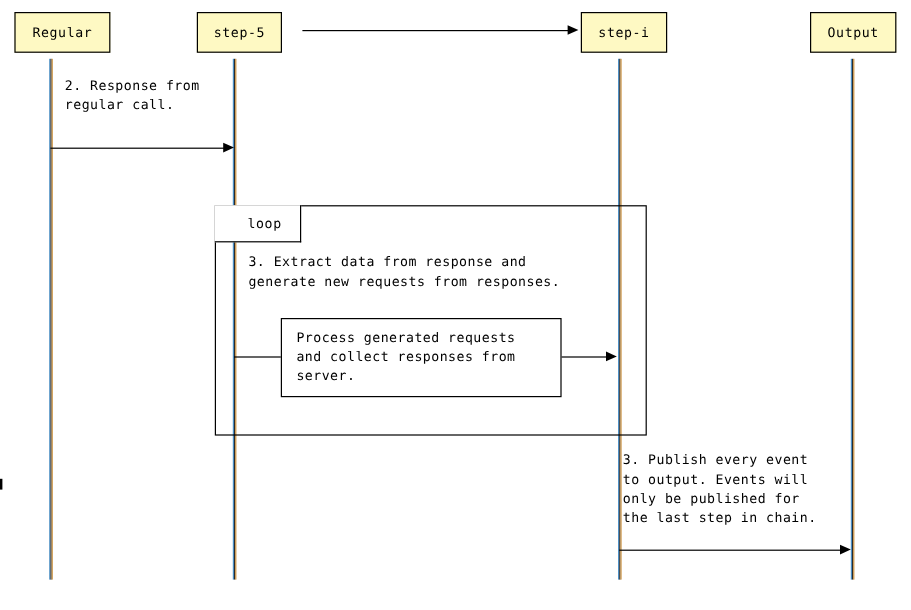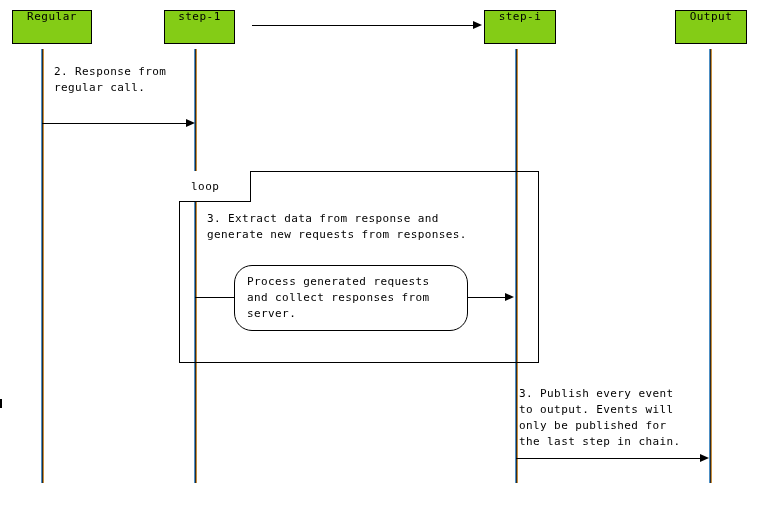--- a/index.html
+++ b/index.html
@@ -17,23 +17,23 @@
     font-family: "DejaVu Sans Mono", "Liberation Mono", monospace;
     font-size: 11px;
     color: #000000;
   }
 
   
   .participant {
     position: absolute;
     box-sizing: border-box;
     border: 1px solid #000000;
-    background: #84cc16;
+    background: #fef9c3;
     display: flex;
-    align-items: flex-start;
+    align-items: center;
     justify-content: center;
     line-height: 1;
     white-space: nowrap;
     letter-spacing: 0.5px;
     z-index: 6;
   }
 
   
   .lifeline {
     position: absolute;
@@ -137,21 +137,21 @@
 </head>
 <body>
 
 <div id="canvas">
 
   <div class="participant" style="left:12px; top:10px; width:80px; height:34px;">
     <span>Regular</span>
   </div>
 
   <div class="participant" style="left:164px; top:10px; width:71px; height:34px;">
-    <span>step-1</span>
+    <span>step-5</span>
   </div>
 
   <div class="participant" style="left:675px; top:10px; width:72px; height:34px;">
     <span>Output</span>
   </div>
 
   <div class="participant" style="left:484px; top:10px; width:72px; height:34px;">
     <span>step-i</span>
   </div>
 
@@ -181,35 +181,35 @@
 
   <div class="msg-line" style="left:252px; top:25px; width:223px;"></div>
   <div class="msg-head" style="left:473px; top:21px;"></div>
 
   <div class="msg-text" style="left:54px; top:64px;">2. Response from
 regular call.</div>
   <div class="msg-line" style="left:42px; top:123px; width:145px;"></div>
   <div class="msg-head" style="left:186px; top:119px;"></div>
 
   <div class="frag" style="left:179px; top:171px; width:360px; height:192px;"></div>
-  <div class="frag-label" style="left:179px; top:171px; width:72px; height:31px;">
+  <div class="frag-label" style="left:179px; top:171px; width:72px; height:31px;justify-content:center;">
     <span>loop</span>
   </div>
 
   <div class="msg-text" style="left:207px; top:211px;">3. Extract data from response and
 generate new requests from responses.</div>
 
   <div class="msg-line" style="left:195px; top:297px; width:313px;"></div>
   <div class="msg-head" style="left:505px; top:293px;"></div>
 
-  <div class="note" style="left:234px; top:265px; width:234px; height:66px;border-radius:18px;">Process generated requests
+  <div class="note" style="left:234px; top:265px; width:234px; height:66px;">Process generated requests
 and collect responses from
 server.</div>
 
-  <div class="msg-text" style="left:519px; top:386px;">3. Publish every event
+  <div class="msg-text" style="left:519px; top:376px;">3. Publish every event
 to output. Events will
 only be published for
 the last step in chain.</div>
   <div class="msg-line" style="left:516px; top:458px; width:186px;"></div>
   <div class="msg-head" style="left:700px; top:454px;"></div>
 
   <div class="edge-mark" style="left:0px; top:399px; width:2px; height:9px;"></div>
 
 </div>
 

